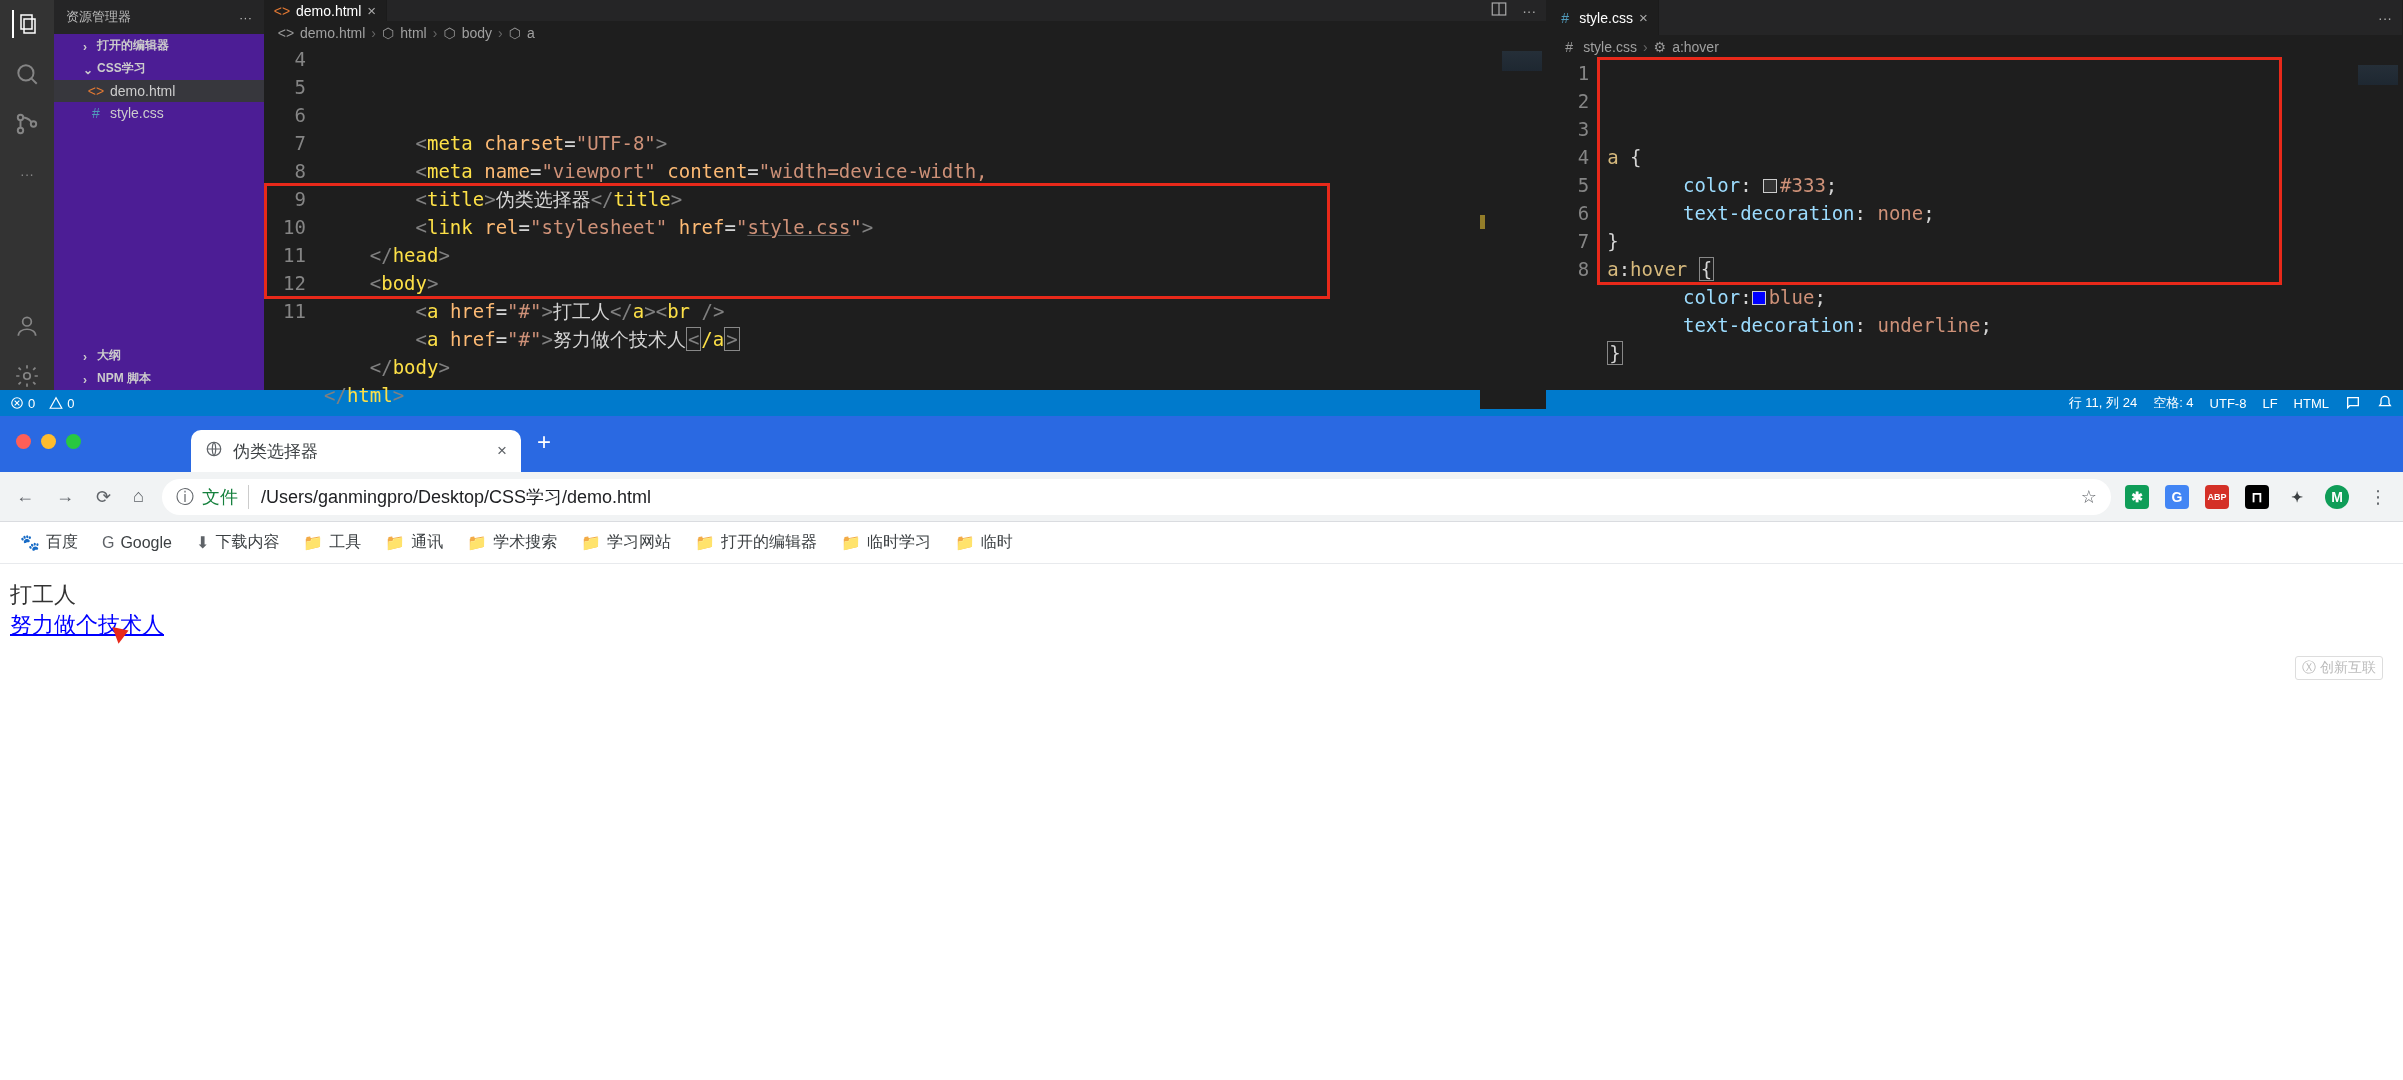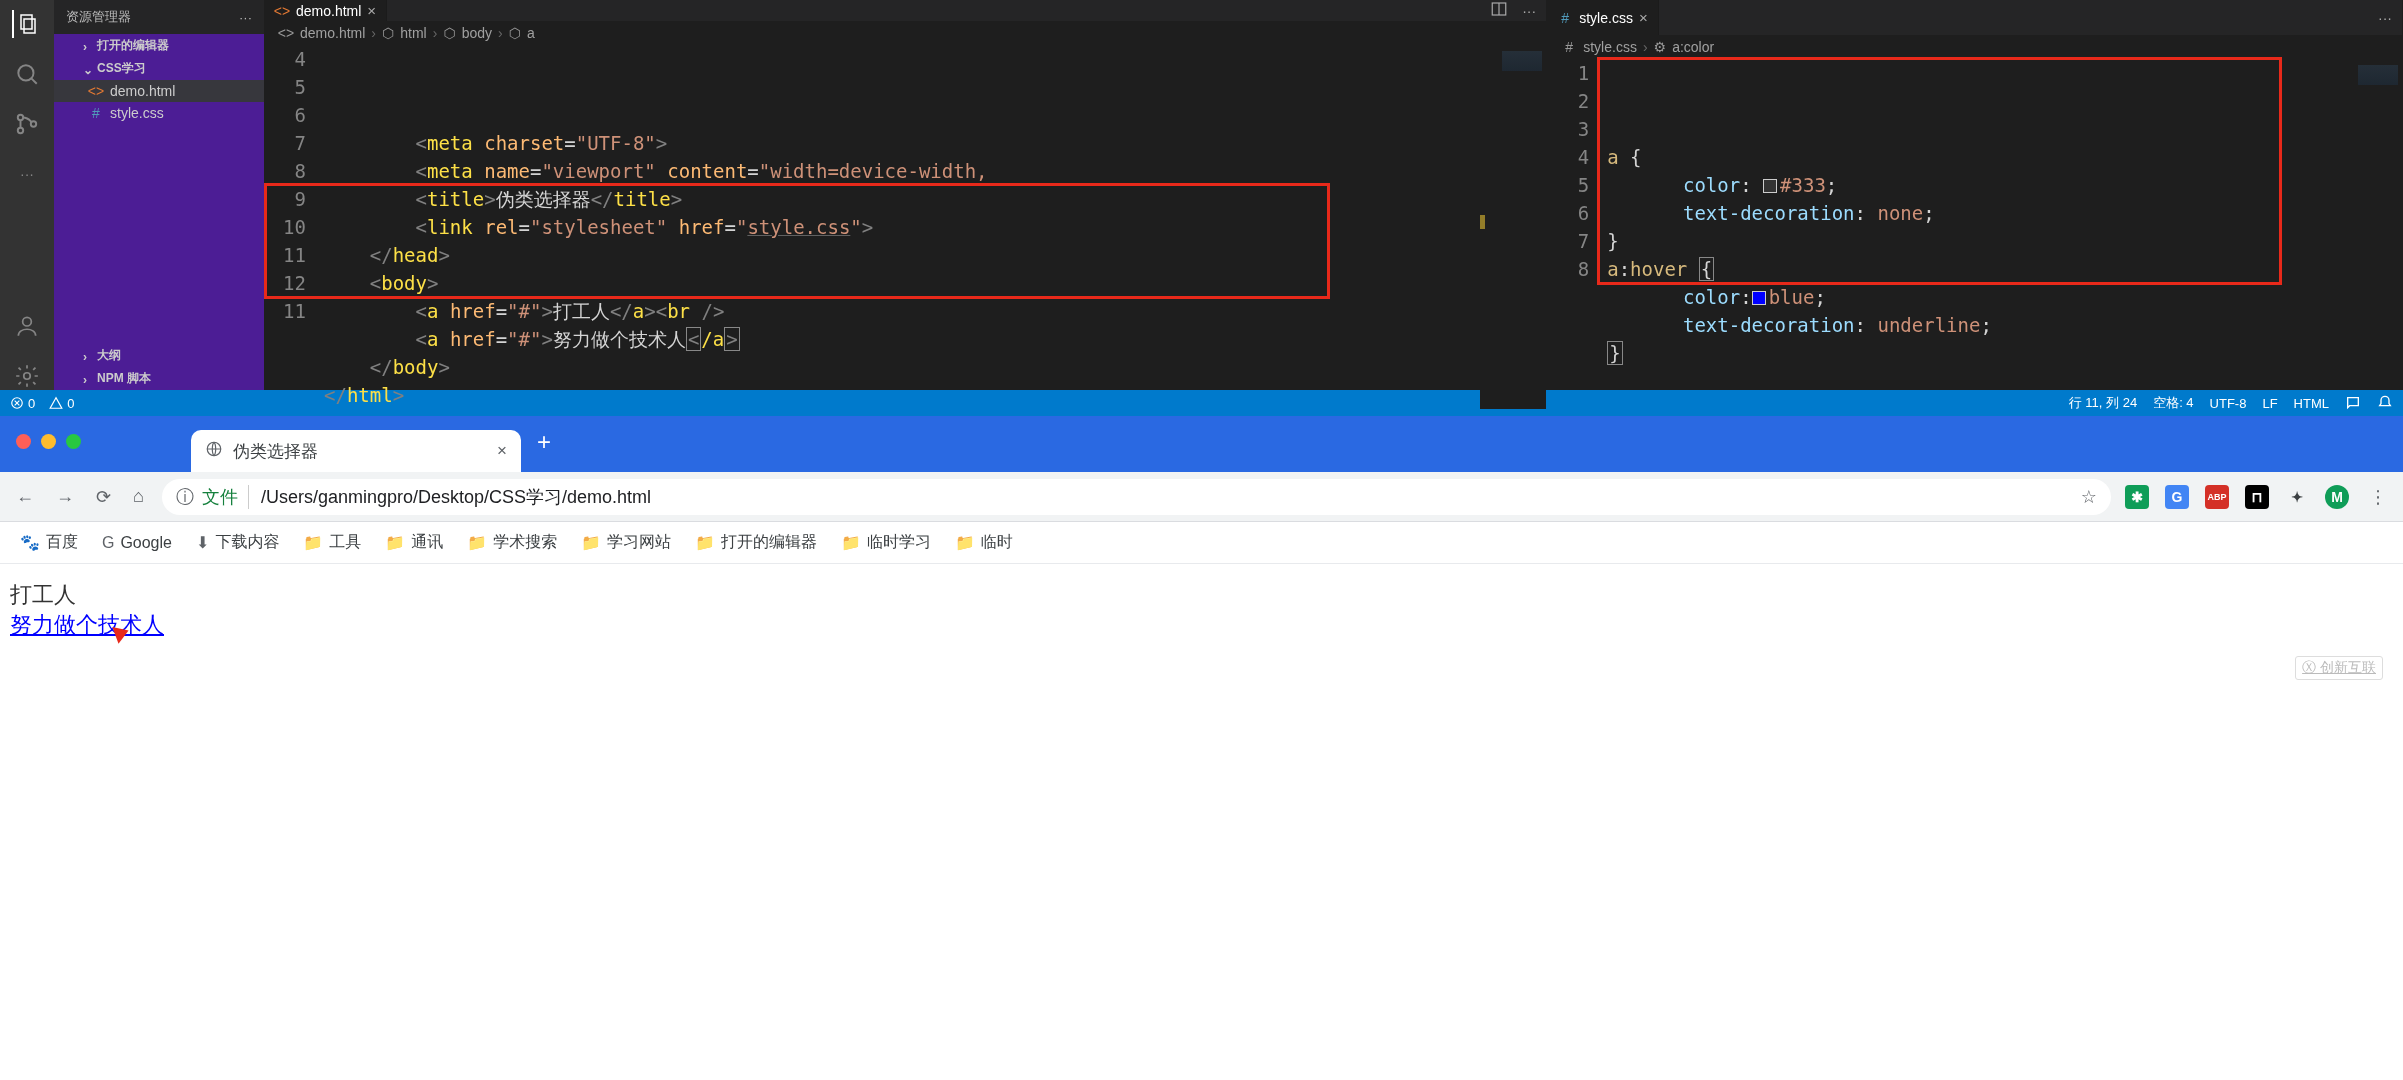--- a/index.html
+++ b/index.html
@@ -289,21 +289,20 @@
   }
   .watermark {
     position:absolute;
     right: 20px;
     top: 92px;
     color:#bbb;
     font-size:14px;
     border:1px solid #ddd;
     padding:2px 6px;
     border-radius:3px;
-    text-decoration:underline;
   }
 </style>
 </head>
 <body>
 
 <div class="vscode">
 
   <div class="activity-bar">
     <div class="aicon active">
         <svg width="26" height="26" viewBox="0 0 24 24" fill="none" stroke="currentColor" stroke-width="1.5">
@@ -433,21 +432,21 @@
         <div class="tspacer"></div>
         <div class="tab-actions">
             <span>···</span>
           </div>
       </div>
       <div class="breadcrumb">
         <span class="bicon file-ico css">#</span>
         <span>style.css</span>
           <span class="sep">›</span>
         <span class="bicon">⚙</span>
-          <span>a:color</span>
+          <span>a:hover</span>
       </div>
       <div class="code-area">
         <div class="gutter" id="gutter-right">
             <div>1</div>
             <div>2</div>
             <div>3</div>
             <div>4</div>
             <div>5</div>
             <div>6</div>
             <div>7</div>

